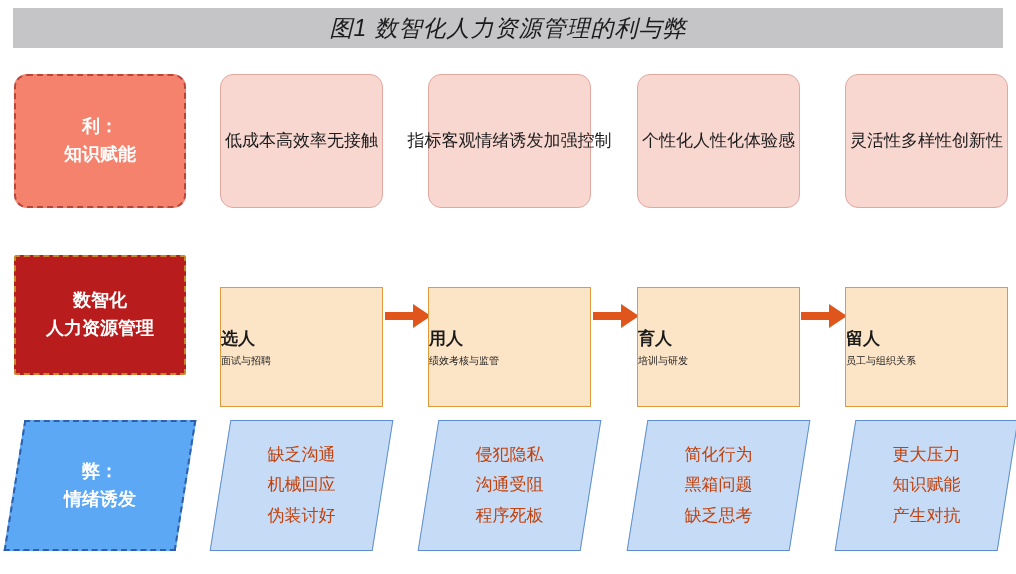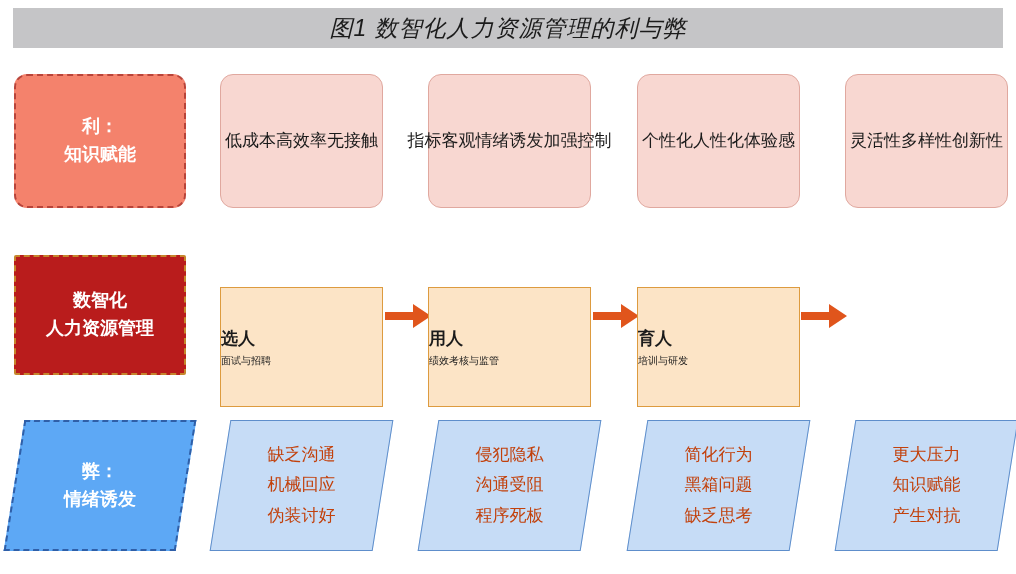--- a/index.html
+++ b/index.html
@@ -264,20 +264,24 @@
       <span class="core-title">育人</span>
       <span class="core-sub">培训与研发</span>
     </div>
 
     <div class="arrow" style="left:801px">
       <svg width="46" height="24" viewBox="0 0 46 24" aria-hidden="true">
         <path d="M0 8 H28 V0 L46 12 L28 24 V16 H0 Z" fill="#e0551c"></path>
       </svg>
     </div>
 
+    <div class="core-card" style="left:845px">
+      <span class="core-title">留人</span>
+      <span class="core-sub">员工与组织关系</span>
+    </div>
   </div>
 
   <div class="row row-cons">
 
     <div class="label-cons-wrap">
       <div class="skew-bg"></div>
       <div class="skew-text">
         <span class="ln">弊：</span>
         <span class="ln">情绪诱发</span>
       </div>

